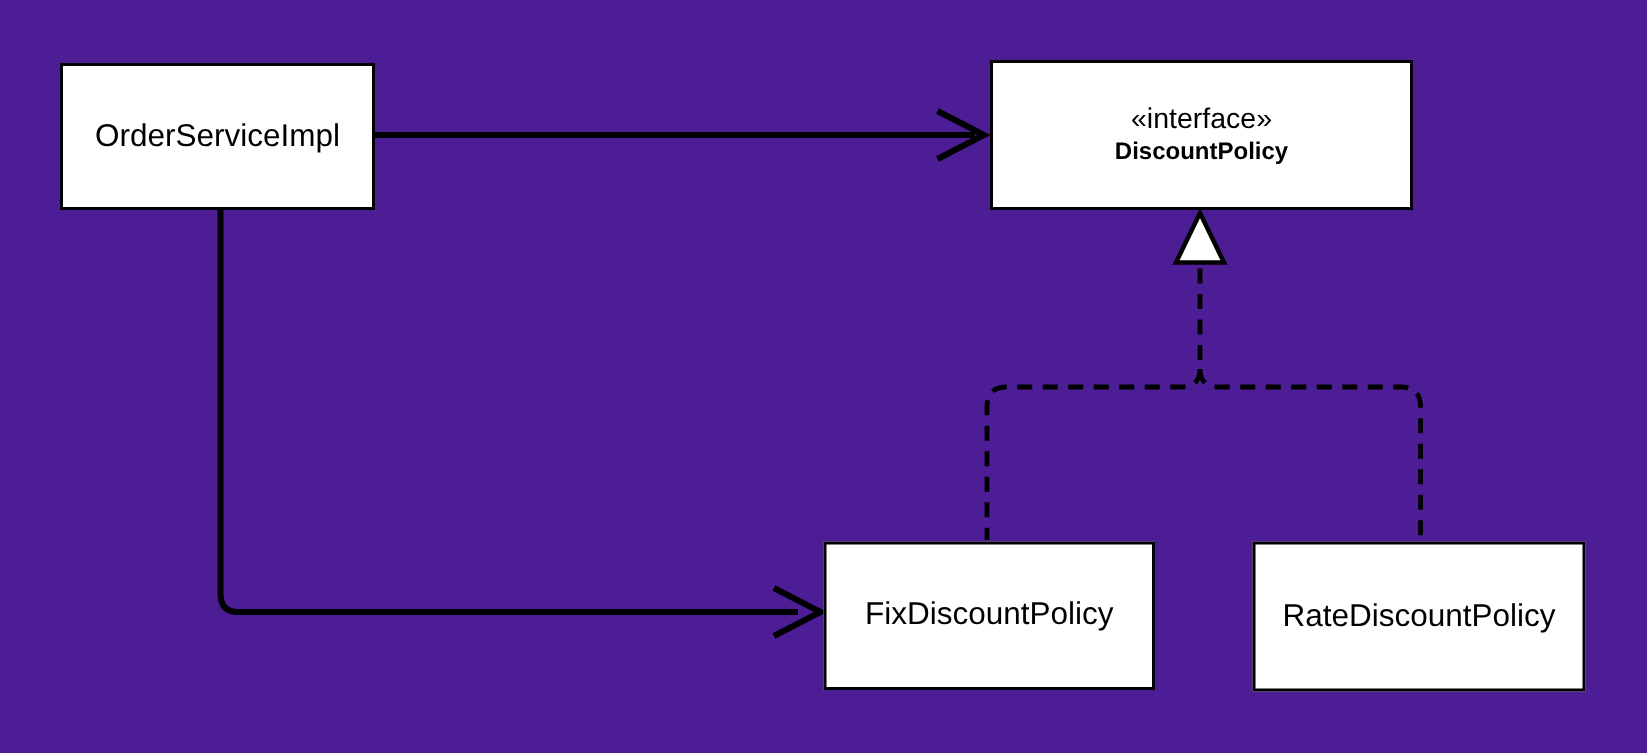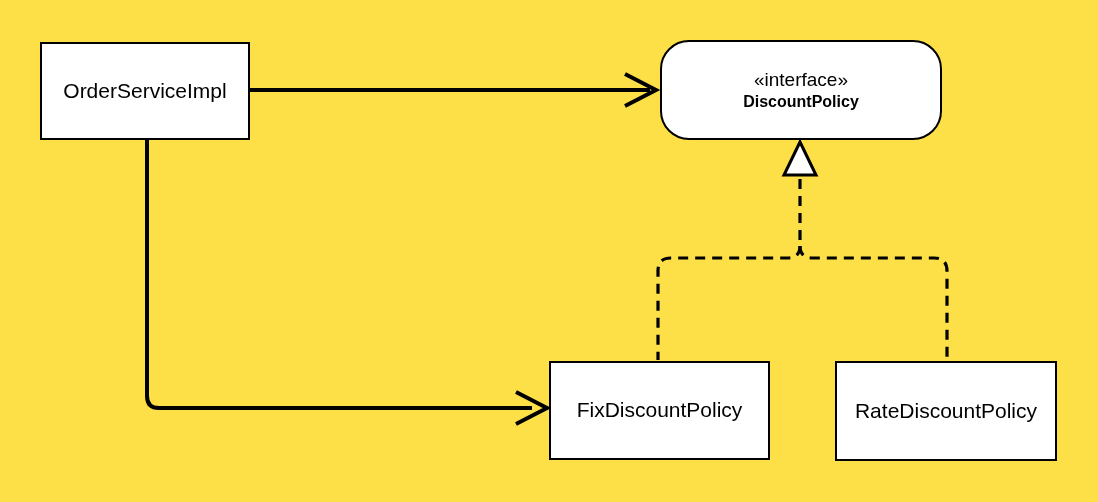--- a/index.html
+++ b/index.html
@@ -4,21 +4,21 @@
 <style>
   html, body {
     margin: 0;
     padding: 0;
     background: #ffffff;
   }
   .canvas {
     position: relative;
     width: 1098px;
     height: 502px;
-    background: #fde047;
+    background: #4c1d95;
     font-family: "Liberation Sans", sans-serif;
     color: #000000;
     overflow: hidden;
   }
   svg.connectors {
     position: absolute;
     left: 0;
     top: 0;
     pointer-events: none;
   }
@@ -32,21 +32,21 @@
     align-items: center;
     justify-content: center;
     text-align: center;
   }
   .uml-box .name {
     font-size: 21px;
     line-height: 1.25;
     white-space: nowrap;
   }
   #box-order    { left: 40px;  top: 42px;  width: 210px; height: 98px;  }
-  #box-discount { left: 660px; top: 40px;  width: 282px; height: 100px; border-radius: 29px; }
+  #box-discount { left: 660px; top: 40px;  width: 282px; height: 100px; }
   #box-fix      { left: 549px; top: 361px; width: 221px; height: 99px;  }
   #box-rate     { left: 835px; top: 361px; width: 222px; height: 100px; }
   #box-discount .stereotype {
     font-size: 19px;
     line-height: 1.25;
     white-space: nowrap;
   }
   #box-discount .name {
     font-weight: bold;
     font-size: 16px;

